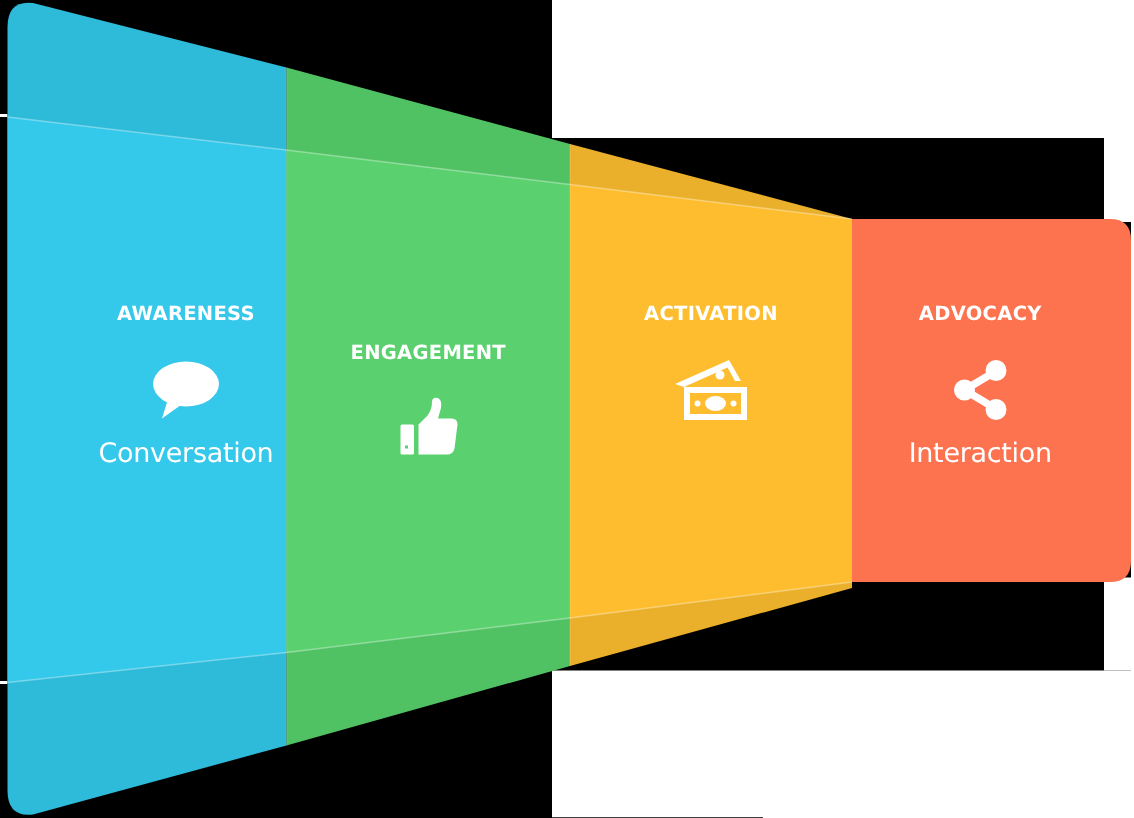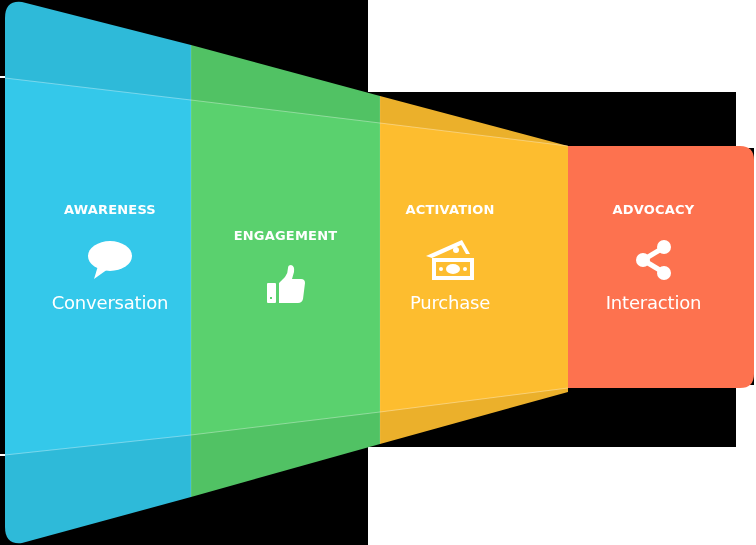--- a/index.html
+++ b/index.html
@@ -34,21 +34,21 @@
   <polygon points="380,123 568,146 568,388 380,412" fill="#FDBD2F"></polygon>
 
   <path d="M568,146 L740,146 Q754,146 754,160 L754,374 Q754,388 740,388 L568,388 Z" fill="#FD724F"></path>
 
   <polyline points="5,78 191,100 380,123 568,146" fill="none" stroke="#ffffff" stroke-opacity="0.35" stroke-width="1"></polyline>
   <polyline points="5,455 191,435 380,412 568,388" fill="none" stroke="#ffffff" stroke-opacity="0.35" stroke-width="1"></polyline>
   <line x1="191" y1="45" x2="191" y2="497" stroke="#ffffff" stroke-opacity="0.15"></line>
   <line x1="380" y1="96" x2="380" y2="444" stroke="#ffffff" stroke-opacity="0.12"></line>
 </svg>
 
-<div class="stage" style="left:5px;width:210px;">
+<div class="stage" style="left:5px;width:210px;padding-left:14px;">
   <div class="title">AWARENESS</div>
   <div class="icon">
     <svg width="48" height="42" viewBox="0 0 48 42">
       <ellipse cx="24" cy="17" rx="22" ry="15" fill="#fff"></ellipse>
       <path d="M12,27 L8,40 L22,30 Z" fill="#fff"></path>
     </svg>
   </div>
   <div class="label">Conversation</div>
 </div>
 
@@ -56,34 +56,33 @@
   <div class="title">ENGAGEMENT</div>
   <div class="icon">
     <svg width="42" height="42" viewBox="0 0 42 42">
       <rect x="2" y="18" width="9" height="20" rx="1" fill="#fff"></rect>
       <rect x="5" y="32" width="2" height="2" fill="#5AD16E"></rect>
       <path d="M14,18 L20,12 Q23,8 23,3 Q23,0 26,0 Q30,1 29,7 L27,14 L36,14 Q40,14 40,18 L38,34 Q37,38 33,38 L14,38 Z" fill="#fff"></path>
     </svg>
   </div>
 </div>
 
-<div class="stage" style="left:356px;width:188px;">
+<div class="stage" style="left:380px;width:188px;">
   <div class="title">ACTIVATION</div>
   <div class="icon">
     <svg width="56" height="44" viewBox="0 0 56 44">
       <path d="M4,18 L40,2 L48,16 L44,16 L39,7 L10,20 Z" fill="#fff"></path>
       <rect x="10" y="20" width="42" height="22" fill="#fff"></rect>
       <rect x="14" y="24" width="34" height="14" fill="#FDBD2F"></rect>
       <ellipse cx="31" cy="31" rx="7" ry="5" fill="#fff"></ellipse>
       <circle cx="19" cy="31" r="2" fill="#fff"></circle>
       <circle cx="43" cy="31" r="2" fill="#fff"></circle>
       <circle cx="34" cy="12" r="3" fill="#fff"></circle>
     </svg>
   </div>
-  <div class="label">Purchase</div>
 </div>
 
 <div class="stage" style="left:568px;width:171px;">
   <div class="title">ADVOCACY</div>
   <div class="icon">
     <svg width="42" height="42" viewBox="0 0 42 42">
       <line x1="10" y1="21" x2="30" y2="9" stroke="#fff" stroke-width="5"></line>
       <line x1="10" y1="21" x2="30" y2="33" stroke="#fff" stroke-width="5"></line>
       <circle cx="10" cy="21" r="7" fill="#fff"></circle>
       <circle cx="31" cy="8" r="7" fill="#fff"></circle>

